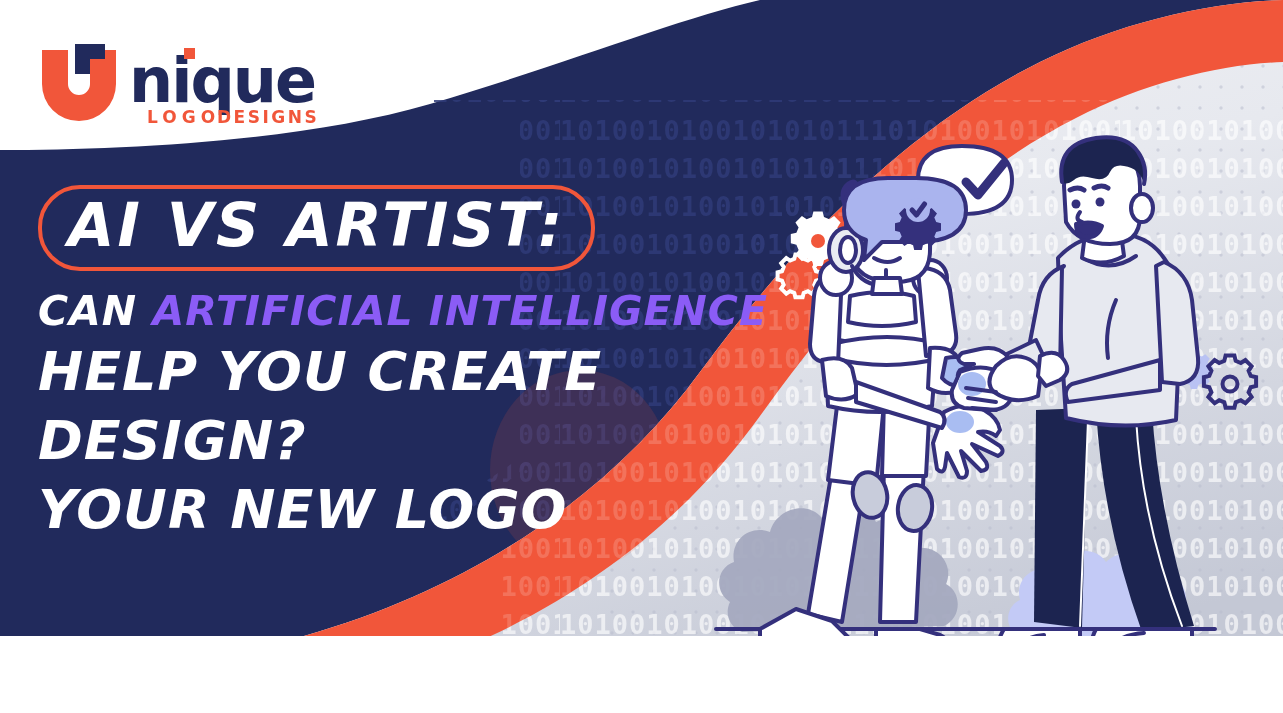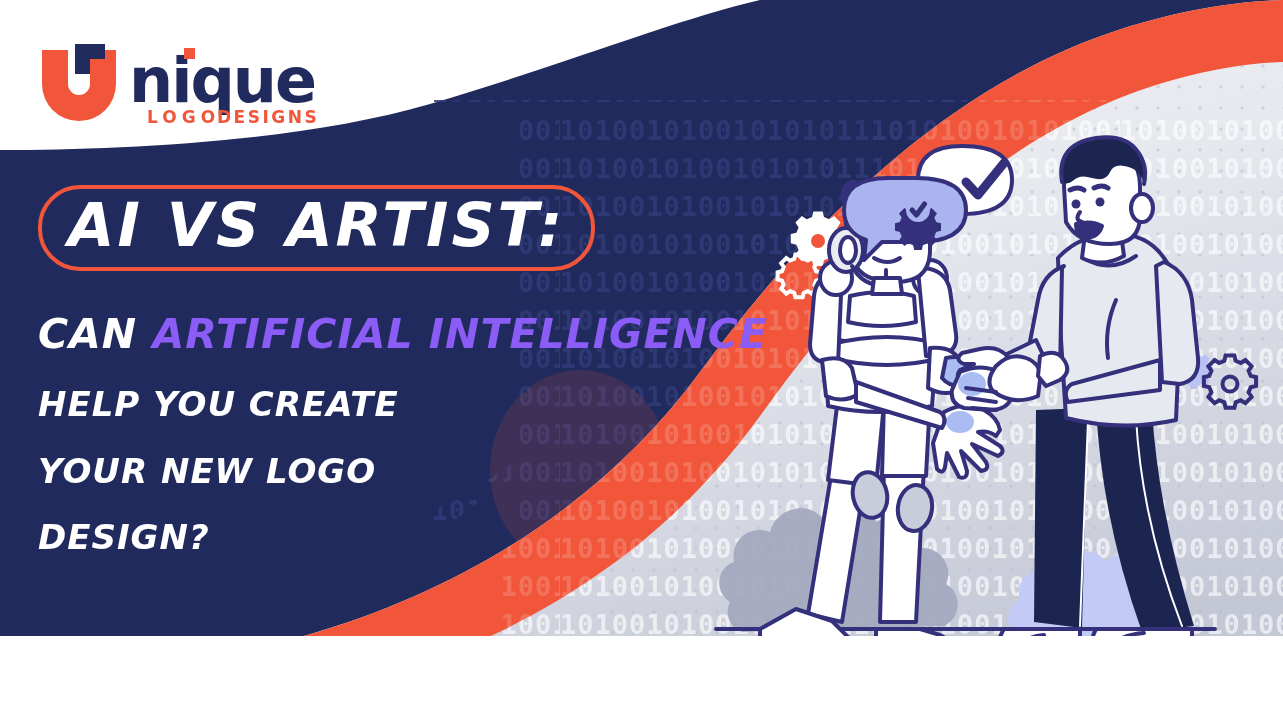--- a/index.html
+++ b/index.html
@@ -41,30 +41,29 @@
     margin-bottom:14px;
   }
   .display {
     font-family:"DejaVu Sans", sans-serif;
     font-weight:700;
     font-style:italic;
     letter-spacing:1px;
     line-height:1;
     color:#ffffff;
     text-transform:uppercase;
-    margin-top:23px;
   }
   .title-pill .display { font-size:60px; letter-spacing:3px; }
   .sub-line {
     font-size:41px;
     line-height:1.27;
     white-space:nowrap;
   }
   .sub-line .accent { color:#8b5cf6; }
-  .body-line { font-size:34px; line-height:1.28; }
+  .body-line { font-size:54px; line-height:1.28; }
 
   
   #illustration {
     position:absolute; left:0; top:0;
     width:1283px; height:713px;
     z-index:30;
     pointer-events:none;
   }
   #illustration svg { display:block; width:1283px; height:713px; }
 </style>
@@ -270,22 +269,22 @@
   </div>
 
   <div id="headline">
     <div class="title-pill">
       <span class="display">AI VS ARTIST:</span>
     </div>
     <div class="display sub-line">
       <span>CAN </span><span class="accent">ARTIFICIAL INTELLIGENCE</span>
     </div>
     <div class="display body-line">HELP YOU CREATE</div>
+    <div class="display body-line">DESIGN?</div>
     <div class="display body-line">YOUR NEW LOGO</div>
-    <div class="display body-line">DESIGN?</div>
   </div>
 
   <div id="illustration">
     <svg viewBox="0 0 1283 713" aria-label="Robot shaking hands with an artist">
       <g fill="none" stroke="#34307c" stroke-width="4" stroke-linecap="round" stroke-linejoin="round">
 
         <path fill="#a4a9bf" stroke="none" opacity="0.95" d="M742,632
                  C 730,628 724,614 730,602
                  C 714,592 716,568 734,562
                  C 730,540 750,524 770,532

